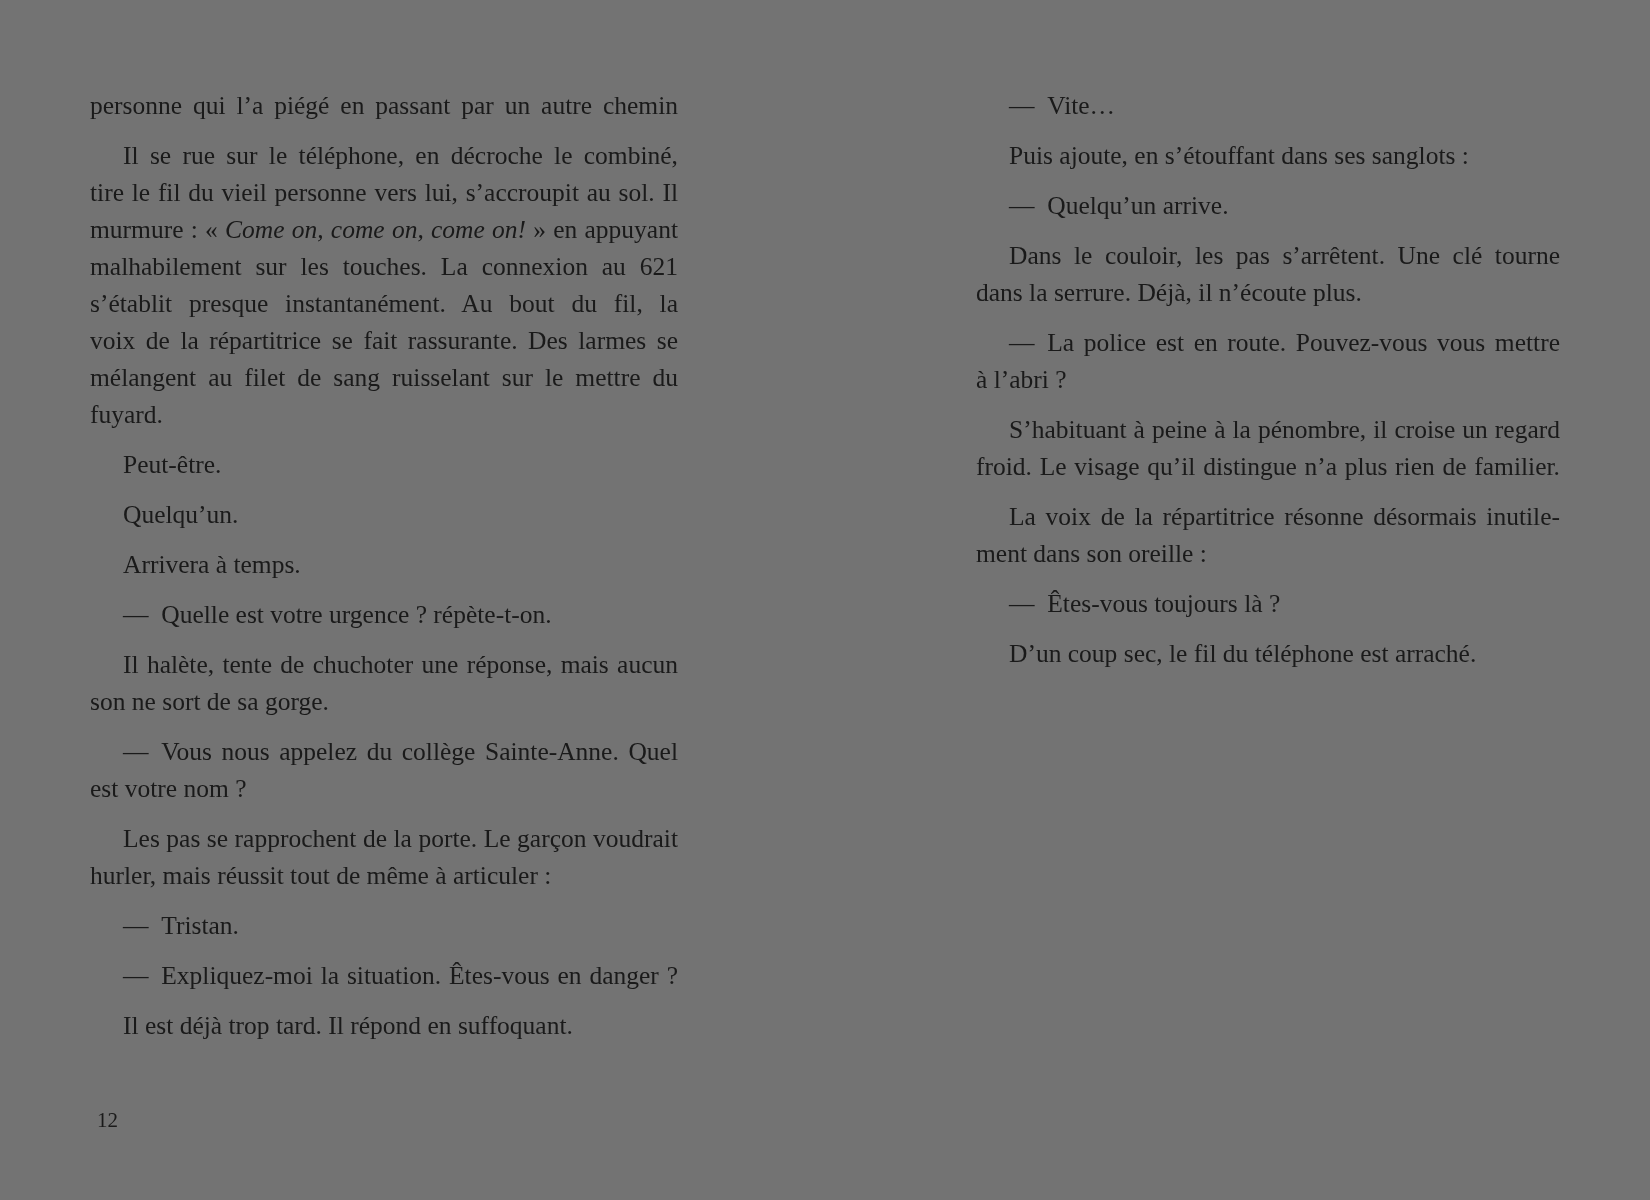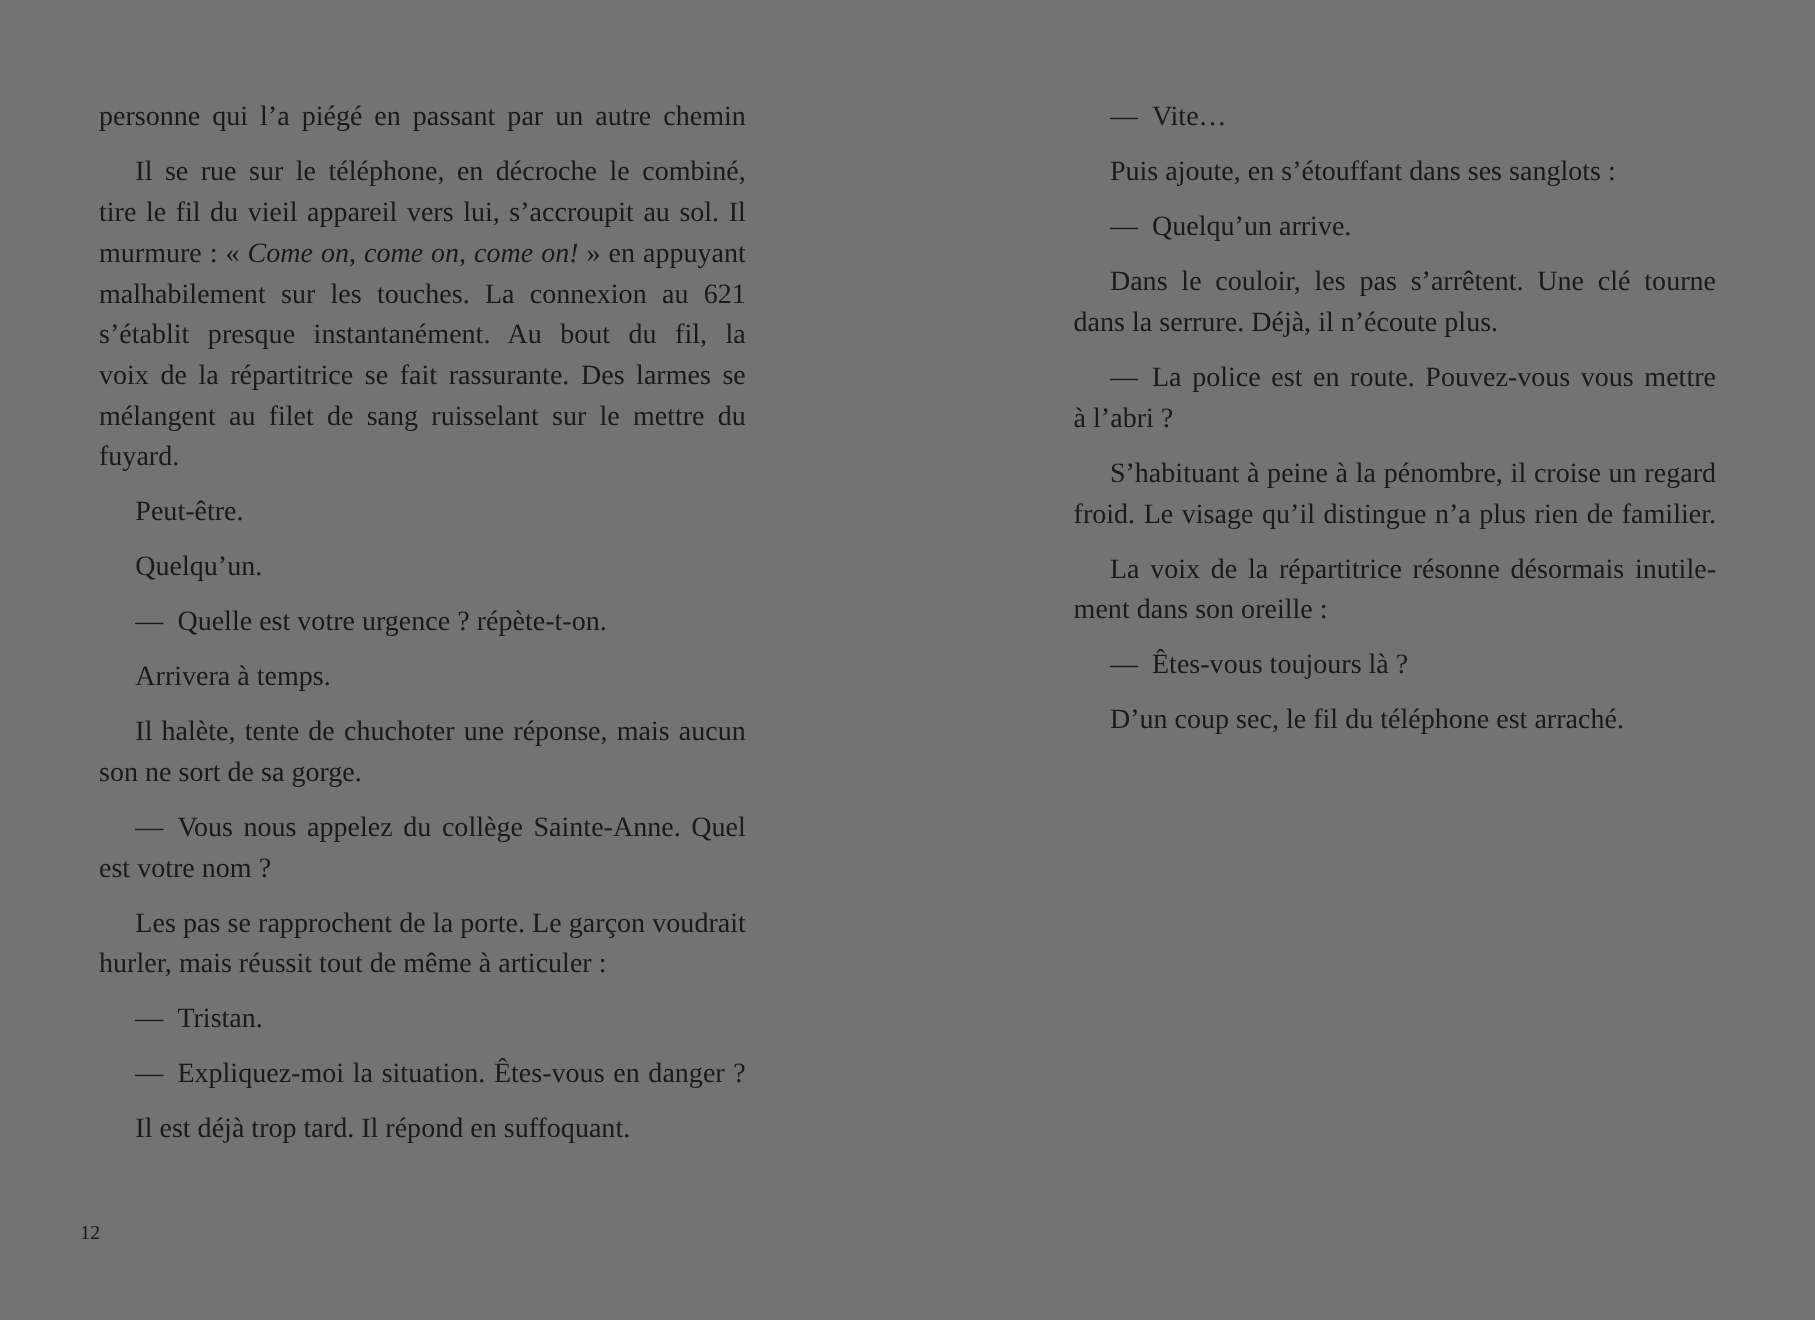--- a/index.html
+++ b/index.html
@@ -34,57 +34,57 @@
   }
   .line.just {
     text-align: justify;
     text-align-last: justify;
     text-justify: inter-word;
   }
   .line.indent { text-indent: 33px; }
   .italic { font-style: italic; }
   .page-number {
     position: absolute;
-    left: 73px;
+    left: 97px;
     top: 1106px;
-    font-size: 18px;
+    font-size: 21px;
     line-height: 28px;
     color: #1a1a1a;
   }
 </style>
 </head>
 <body>
 
 <div class="spread">
   <section class="page page-left">
     <div class="text-block" id="left-text">
         <div class="para">
           <div class="line just">personne qui l’a piégé en passant par un autre chemin</div>
         </div>
         <div class="para">
           <div class="line just indent">Il se rue sur le téléphone, en décroche le combiné,</div>
-          <div class="line just">tire le fil du vieil appareil vers lui, s’accroupit au sol. Il</div>
+          <div class="line just">tire le fil du vieil personne vers lui, s’accroupit au sol. Il</div>
           <div class="line just"><span>murmure&nbsp;: «&nbsp;</span><span class="italic">Come on, come on, come on!</span><span>&nbsp;» en appuyant</span></div>
           <div class="line just">malhabilement sur les touches. La connexion au 621</div>
           <div class="line just">s’établit presque instantanément. Au bout du fil, la</div>
           <div class="line just">voix de la répartitrice se fait rassurante. Des larmes se</div>
           <div class="line just">mélangent au filet de sang ruisselant sur le mettre du</div>
           <div class="line">fuyard.</div>
         </div>
         <div class="para">
           <div class="line indent">Peut-être.</div>
         </div>
         <div class="para">
           <div class="line indent">Quelqu’un.</div>
         </div>
         <div class="para">
-          <div class="line indent">— Quelle est votre urgence&nbsp;? répète-t-on.</div>
+          <div class="line indent">Arrivera à temps.</div>
         </div>
         <div class="para">
-          <div class="line indent">Arrivera à temps.</div>
+          <div class="line indent">— Quelle est votre urgence&nbsp;? répète-t-on.</div>
         </div>
         <div class="para">
           <div class="line just indent">Il halète, tente de chuchoter une réponse, mais aucun</div>
           <div class="line">son ne sort de sa gorge.</div>
         </div>
         <div class="para">
           <div class="line just indent">— Vous nous appelez du collège Sainte-Anne. Quel</div>
           <div class="line">est votre nom&nbsp;?</div>
         </div>
         <div class="para">

